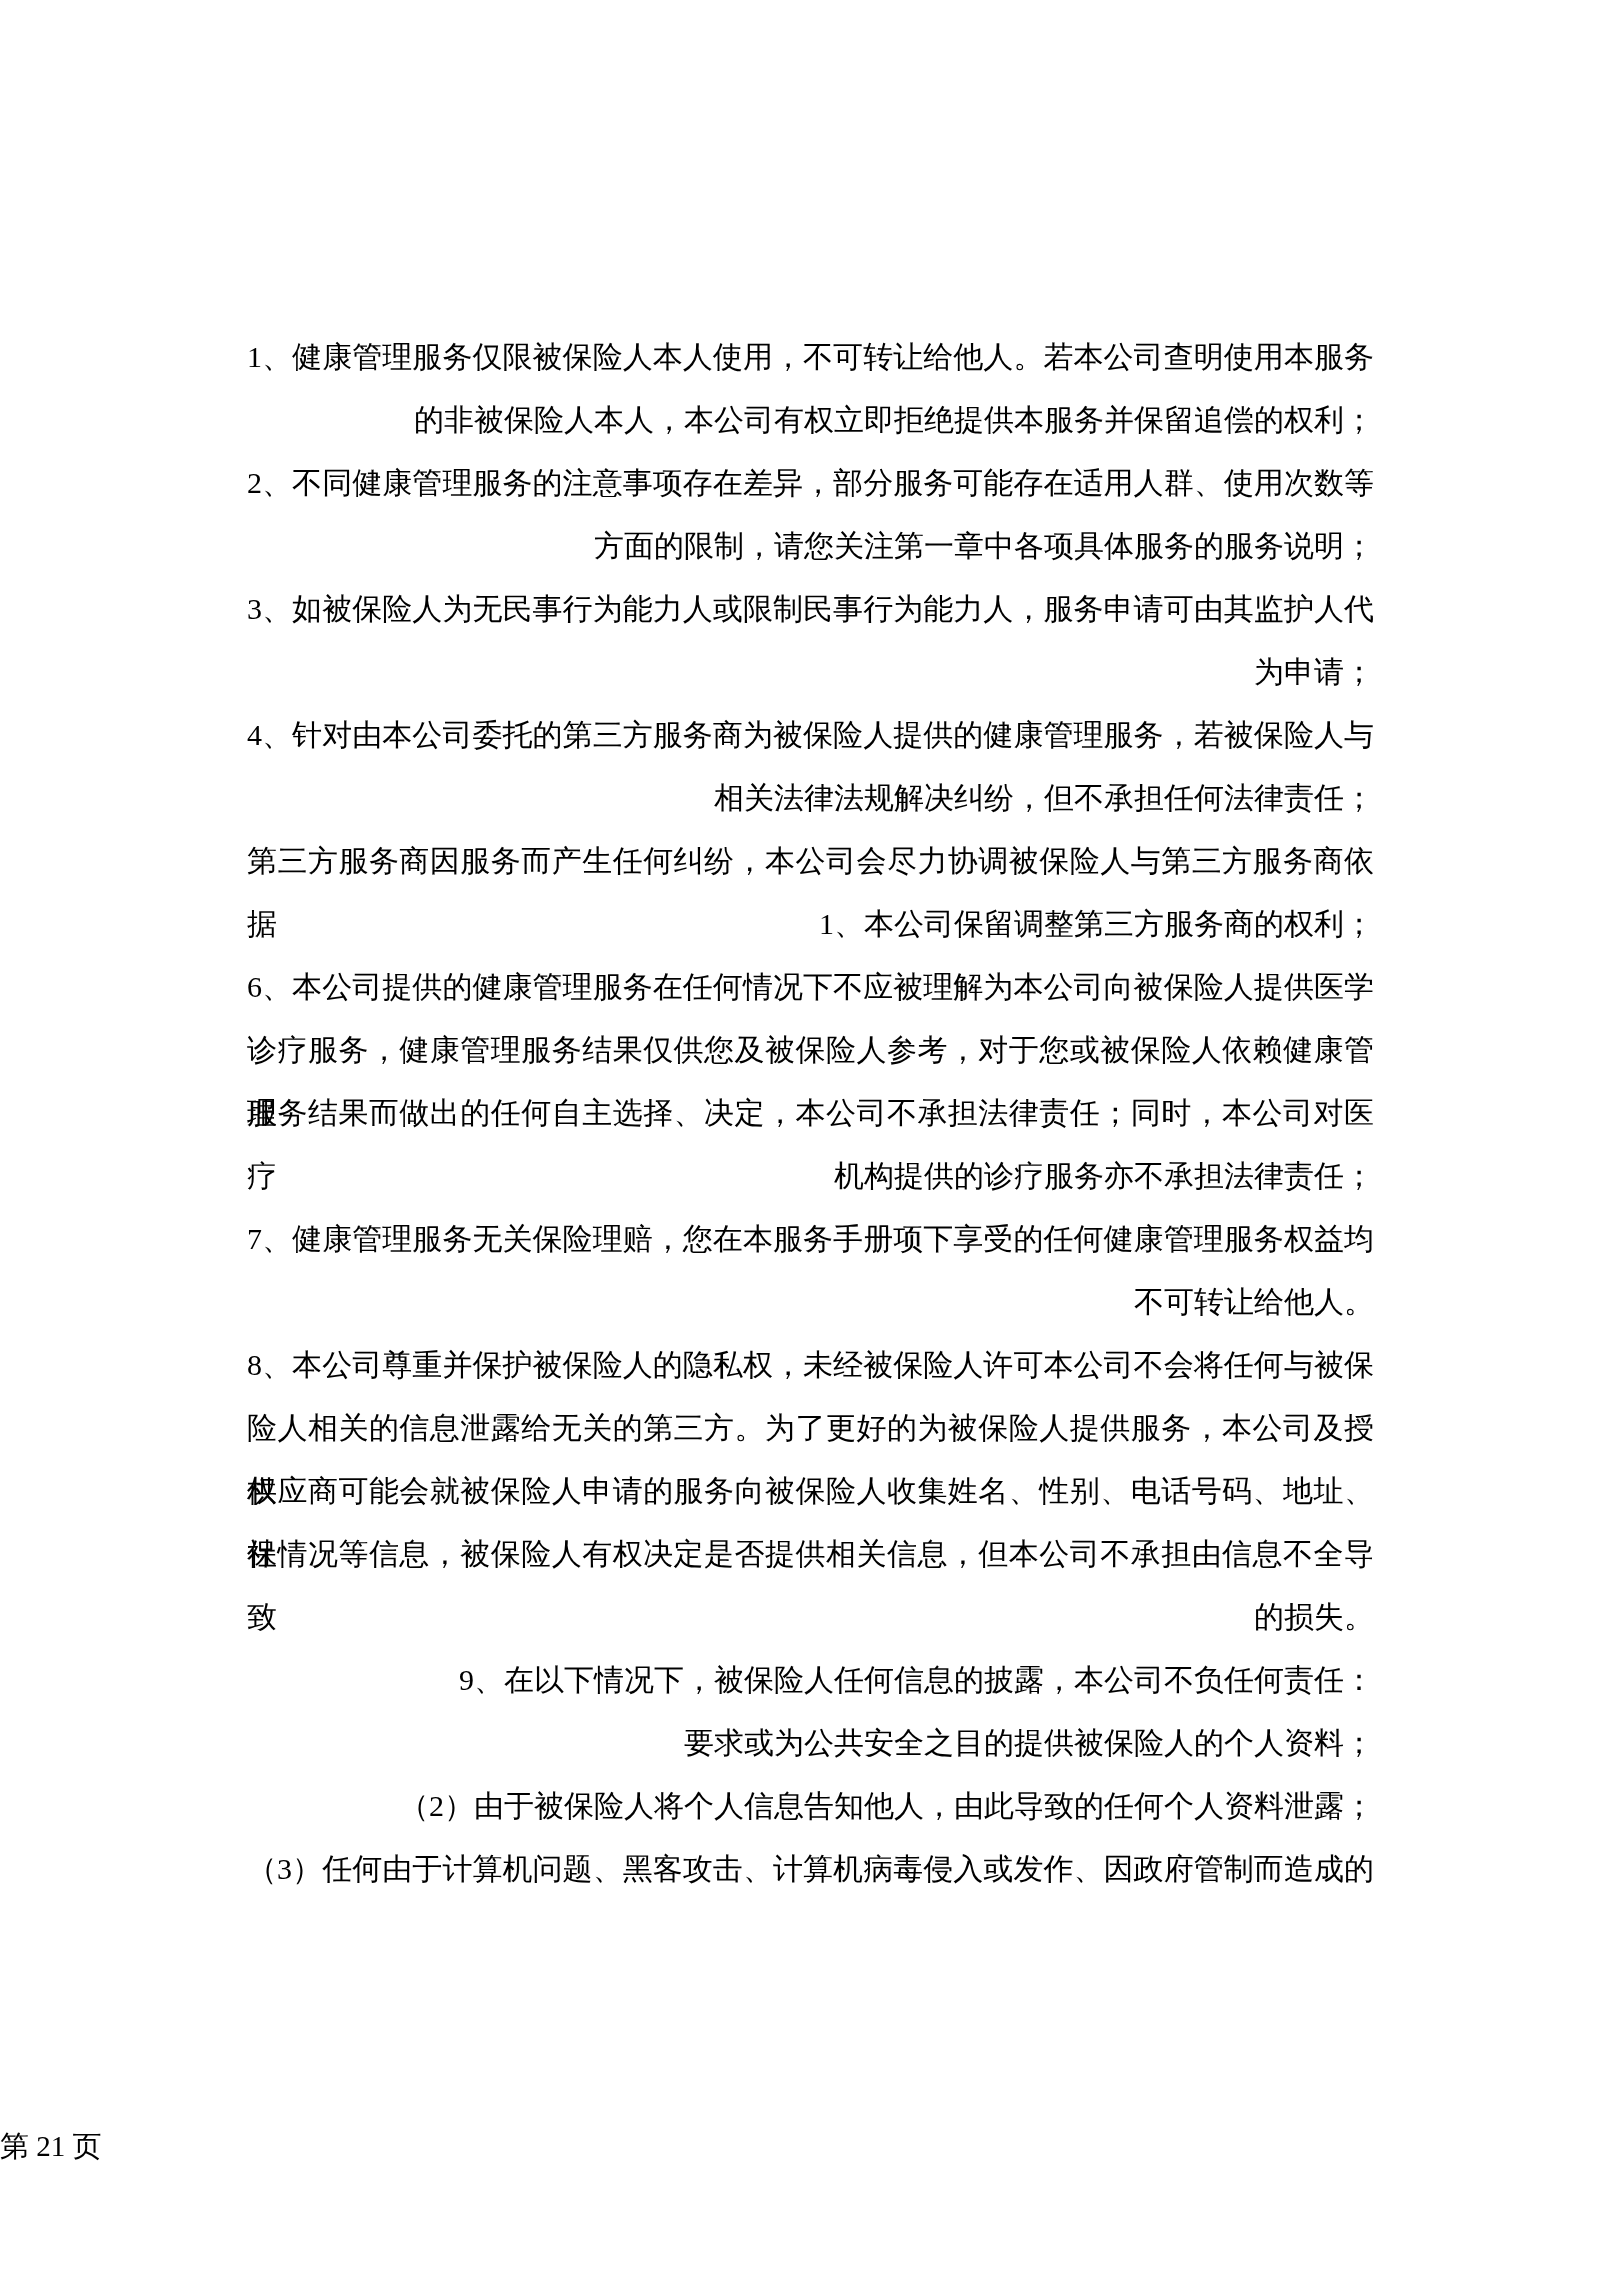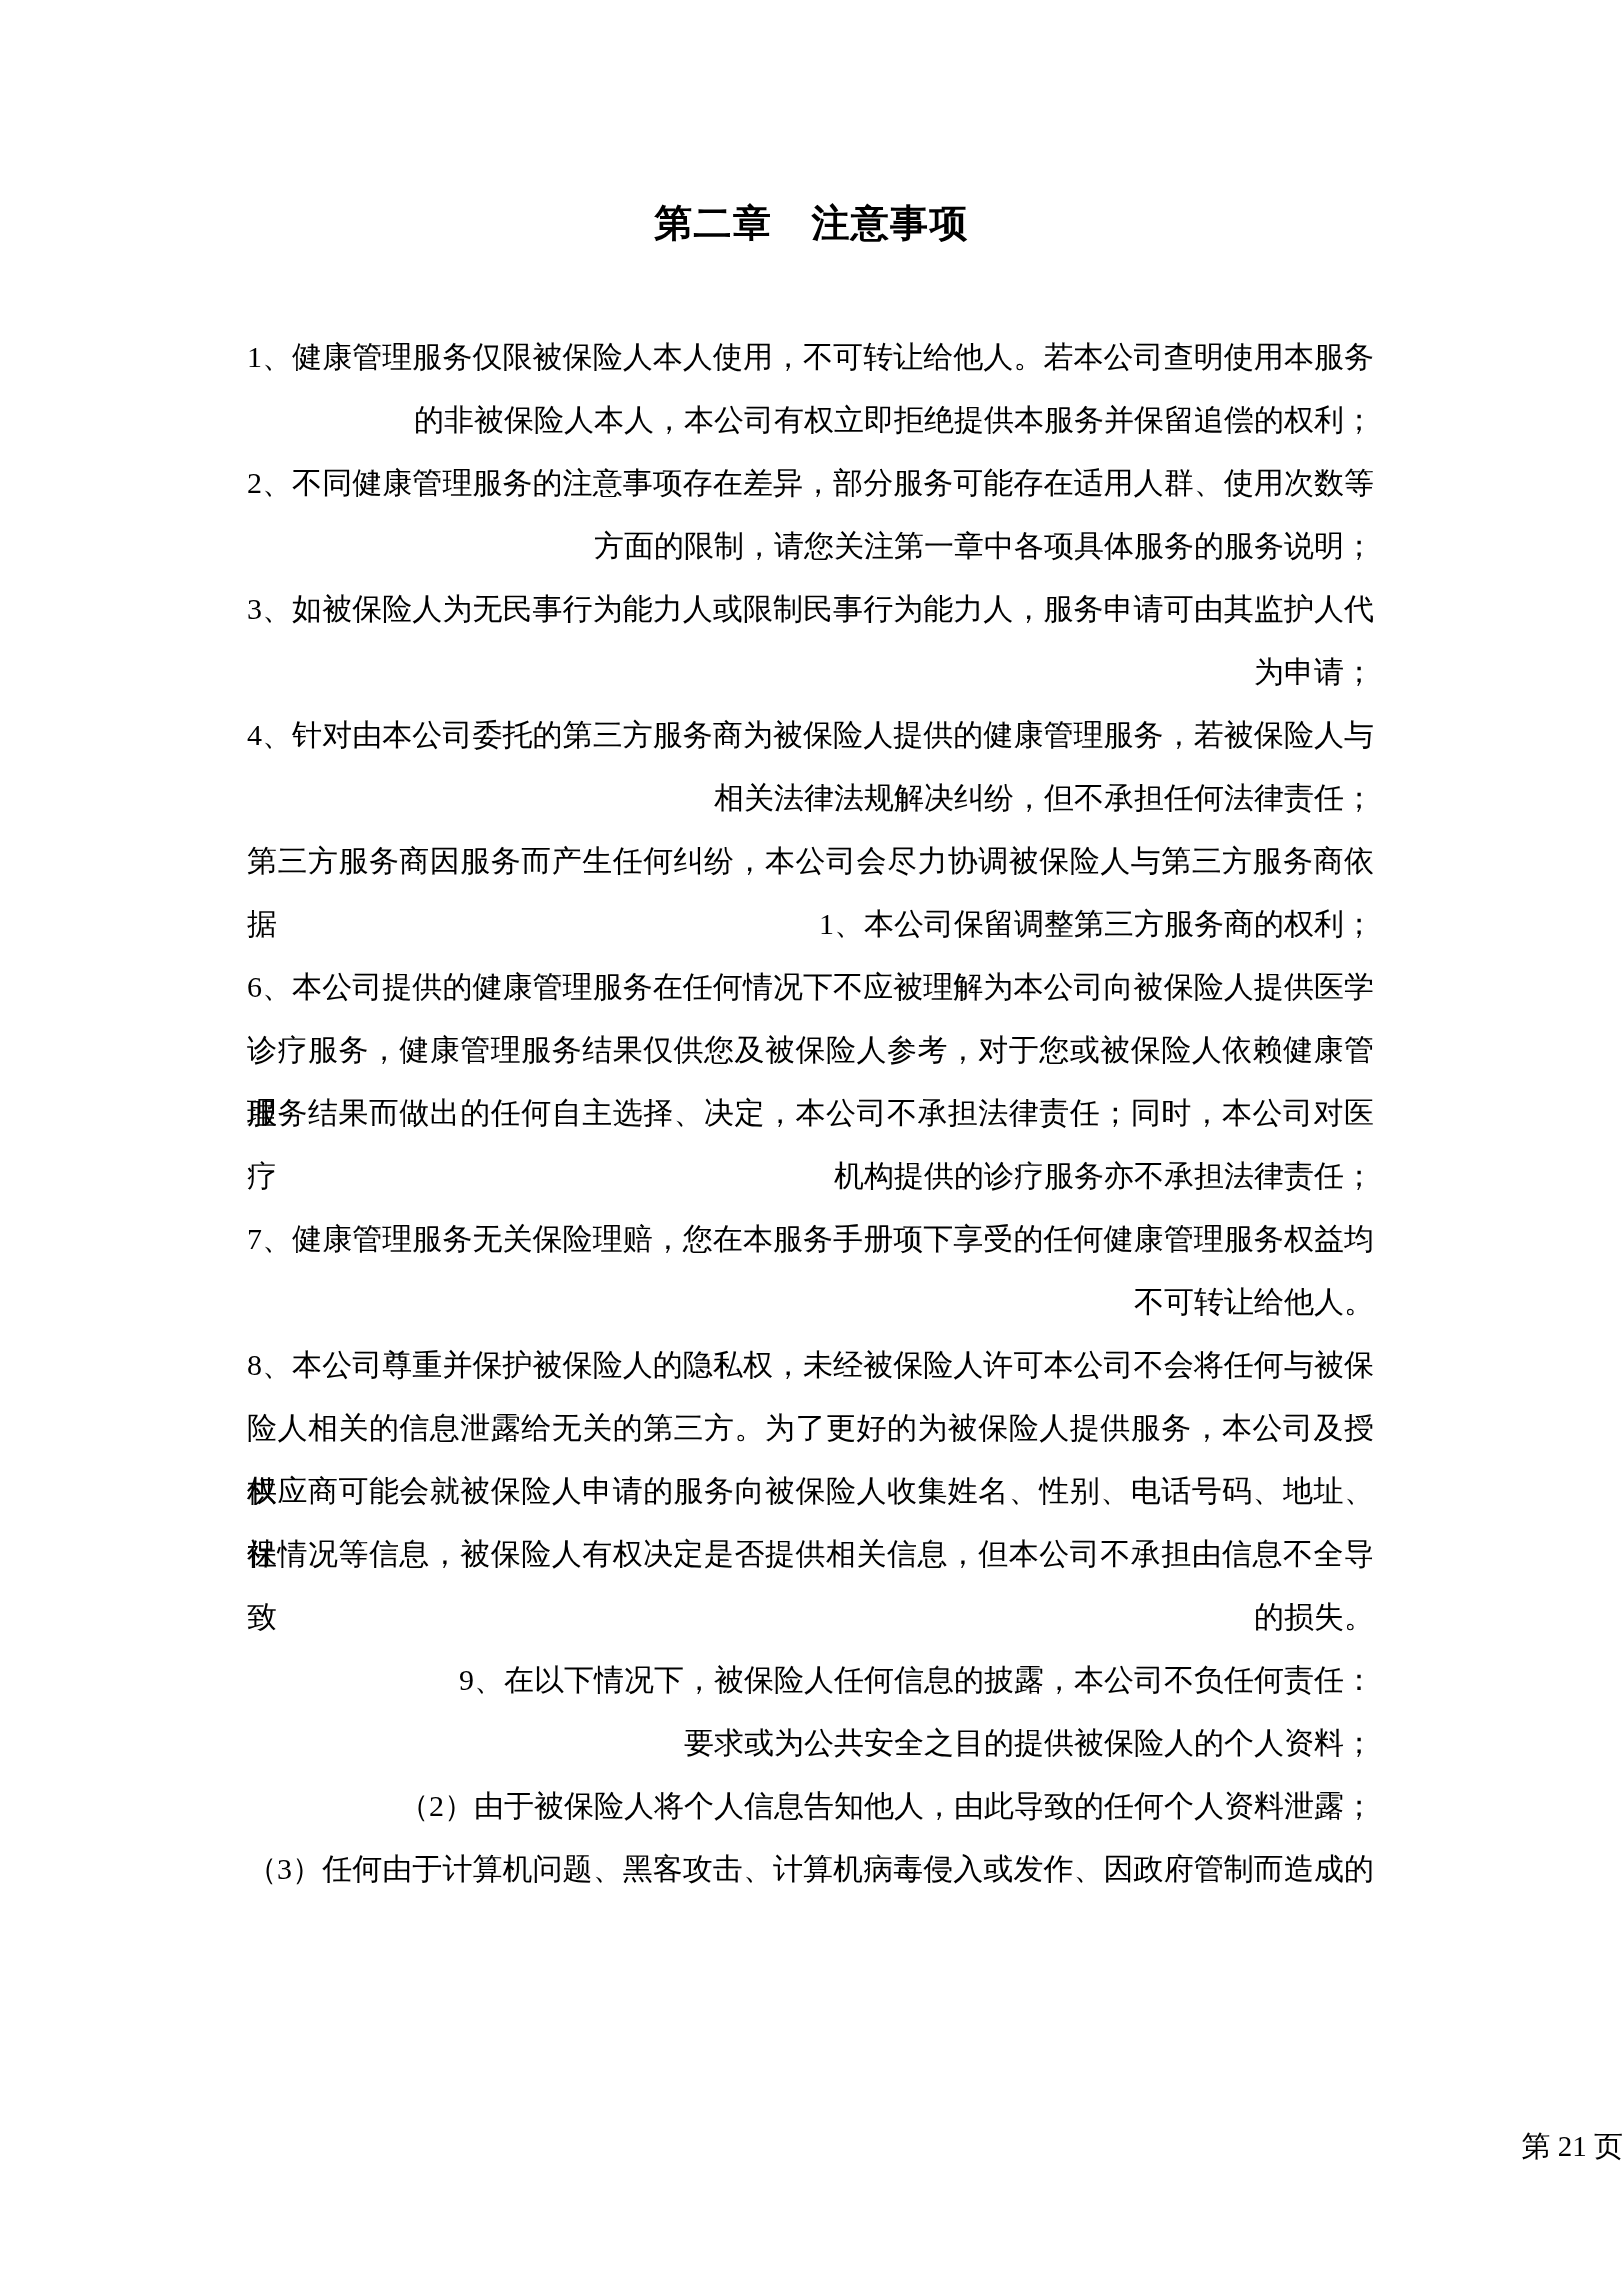--- a/index.html
+++ b/index.html
@@ -36,32 +36,31 @@
   }
   .line.j {
     white-space: normal;
     text-align: justify;
     text-align-last: justify;
     text-justify: inter-ideograph;
   }
   .page-footer {
     position: absolute;
     top: 2125px; left: 0; width: 1623px;
-    text-align: right;
+    text-align: left;
     font-size: 29px;
     line-height: 42px;
     white-space: pre;
   }
 </style>
 </head>
 <body>
 
 <div class="page">
 
-  <div class="doc-title">第二章　注意事项</div>
 
   <div class="body-text">
     <div class="line j">1、健康管理服务仅限被保险人本人使用，不可转让给他人。若本公司查明使用本服务</div>
     <div class="line">的非被保险人本人，本公司有权立即拒绝提供本服务并保留追偿的权利；</div>
     <div class="line j">2、不同健康管理服务的注意事项存在差异，部分服务可能存在适用人群、使用次数等</div>
     <div class="line">方面的限制，请您关注第一章中各项具体服务的服务说明；</div>
     <div class="line j">3、如被保险人为无民事行为能力人或限制民事行为能力人，服务申请可由其监护人代</div>
     <div class="line">为申请；</div>
     <div class="line j">4、针对由本公司委托的第三方服务商为被保险人提供的健康管理服务，若被保险人与</div>
     <div class="line">相关法律法规解决纠纷，但不承担任何法律责任；</div>

